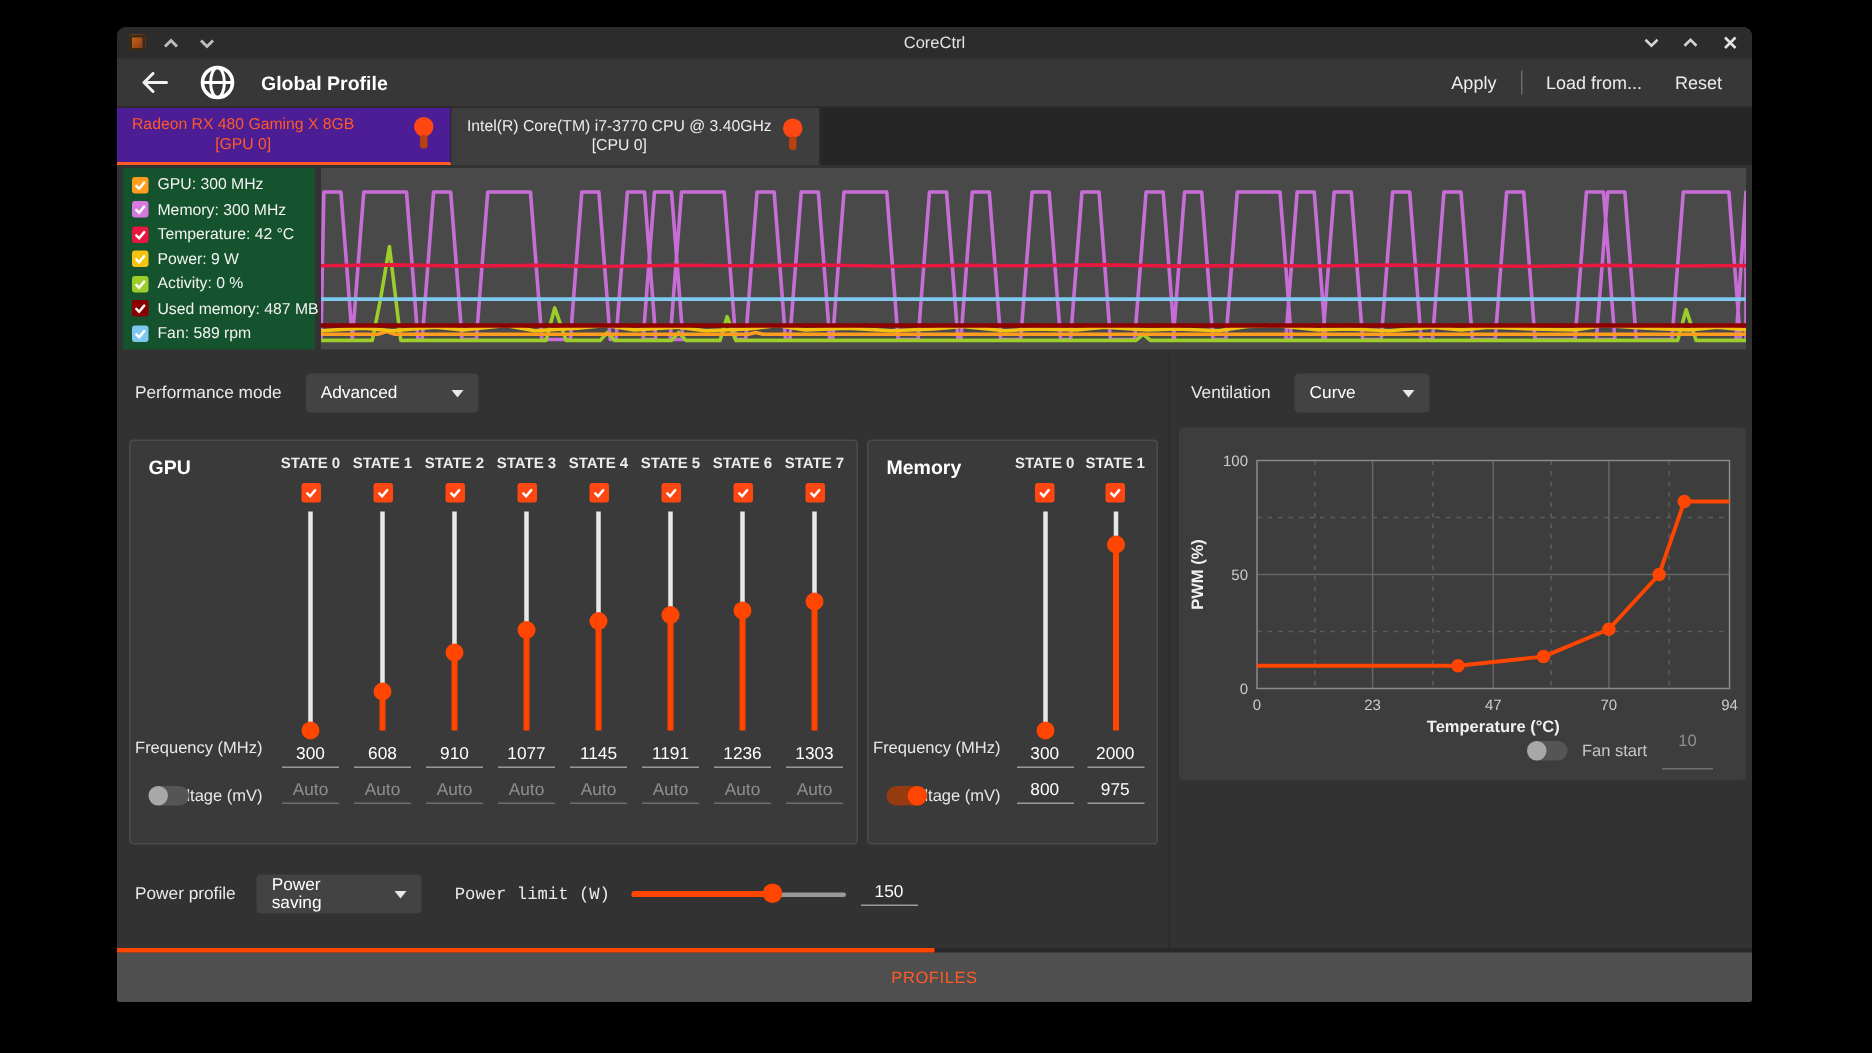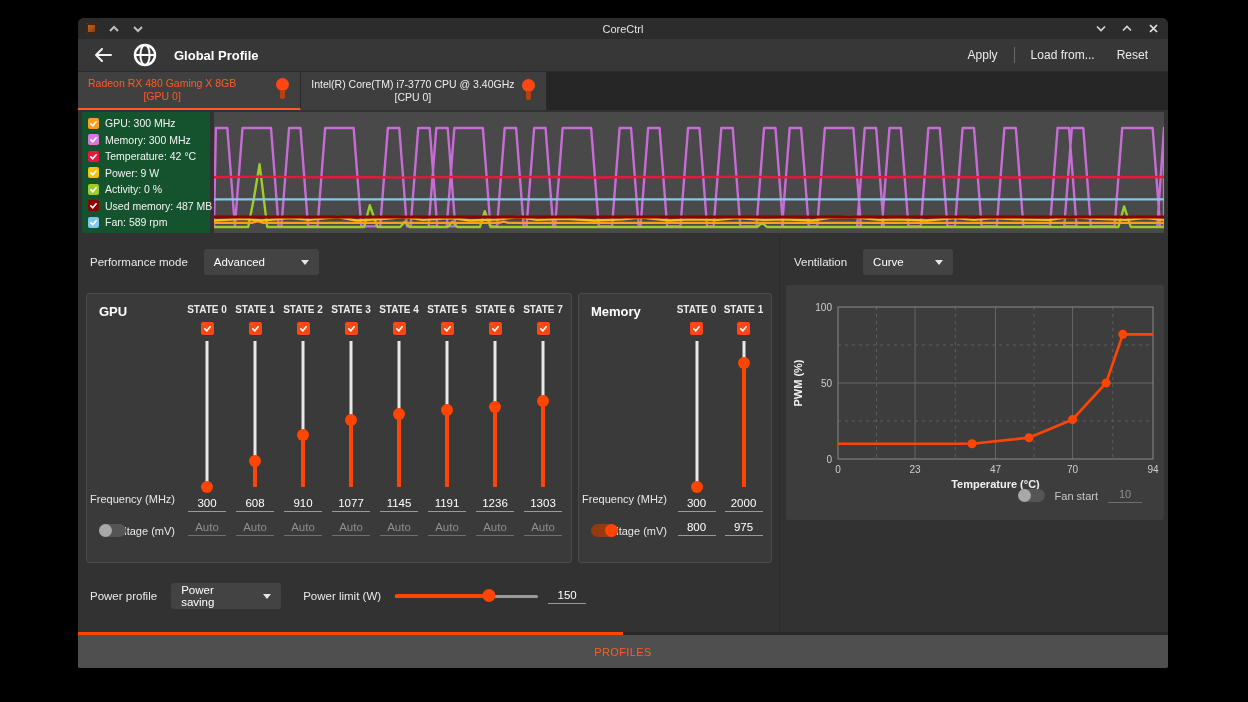--- a/index.html
+++ b/index.html
@@ -28,21 +28,21 @@
   .hb-spacer { flex:1; }
   .hb-btn { background:none; border:none; color:#ececec; font-size:12px;
     font-family:inherit; padding:4px 6px; cursor:default; }
   .hb-sep { width:1px; height:16px; background:#6a6a6a; }
 
   
   .devicetabs { height:38px; background:#262626; display:flex; align-items:stretch; }
   .dtab { display:flex; align-items:center; justify-content:center; gap:8px;
     padding:0 10px; background:#3e3e3e; border-right:1px solid #2a2a2a; cursor:default; }
   .dtab .dtab-text { text-align:center; font-size:10.5px; line-height:1.25; color:#ededed; }
-  .dtab.selected { background:#404040; border-bottom:2px solid #ff5a28;gap:40px; }
+  .dtab.selected { background:#4c1d95; border-bottom:2px solid #ff5a28;gap:40px; }
   .dtab.selected .dtab-text { color:#ff5a28; }
   .pin { position:relative; width:14px; height:24px; }
   .pin::before { content:""; position:absolute; top:0; left:0; width:13px; height:13px;
     border-radius:50%; background:#ff4713; }
   .pin::after { content:""; position:absolute; top:12px; left:4px; width:5px; height:9px;
     border-radius:2px; background:#b8410f; }
 
   
   .monitor { height:125px; display:flex; padding:2px 4px 2px 4px; gap:4px; }
   .legendbox { width:128px; background:#14532d; padding:5px 6px; display:flex;
@@ -95,36 +95,36 @@
   .rl-volt { top:231px; }
   .panel .toggle { position:absolute; top:230px; left:12px; }
 
   .toggle { width:27px; height:13px; border-radius:7px; background:#555; position:relative; cursor:default; }
   .toggle .knob { position:absolute; top:0; width:13px; height:13px; border-radius:50%; background:#a8a8a8; left:0; }
   .toggle.on { background:#963a10; }
   .toggle.on .knob { background:#ff4500; left:14px; }
 
   .power-row { position:absolute; left:12px; top:348px; display:flex; align-items:center; }
   .power-row .dropdown { width:110px; margin-left:14px; }
-  .plimit-label { font-size:11.5px; color:#eaeaea; margin-left:22px; }
+  .plimit-label { font-size:11.5px; color:#eaeaea; margin-left:22px;font-family:Liberation Mono, monospace; }
   .hslider { position:relative; width:143px; height:14px; margin-left:14px; }
   .hs-track { position:absolute; top:6px; left:0; right:0; height:3px; background:#9a9a9a; border-radius:2px; }
   .hs-fill { position:absolute; top:5px; left:0; height:4px; background:#ff4500; border-radius:2px; }
   .hs-knob { position:absolute; top:0; width:13px; height:13px; border-radius:50%; background:#ff4500; transform:translateX(-50%); }
   .plimit-val { width:38px; text-align:center; font-size:11.5px; color:#fff;
     border-bottom:1px solid #9a9a9a; padding-bottom:2px; margin-left:10px; }
 
   .vent-row { display:flex; align-items:center; gap:16px; padding:14px 12px 10px 14px; }
   .fan-panel { position:absolute; left:6px; right:4px; top:50px; height:235px;
     background:#3d3d3d; border-radius:3px; }
   .fan-chart { position:absolute; left:4px; top:4px; }
   .fanstart-row { position:absolute; right:22px; top:203px; display:flex; align-items:center; gap:10px; }
   .fanstart-label { font-size:11px; color:#c8c8c8; }
   .fanstart-val { width:34px; text-align:center; font-size:11px; color:#8f8f8f;
-    border-bottom:1px solid #6f6f6f; padding-bottom:2px; }
+    border-bottom:1px solid #6f6f6f; padding-bottom:12px; }
 
   
   .bottombar { height:36px; background:#4f4f4f; border-top:3px solid #282828;
     display:flex; position:relative; }
   .btab { flex:1; display:flex; align-items:center; justify-content:center;
     font-size:11px; letter-spacing:0.4px; color:#f2f2f2; cursor:default; }
   .btab.selected { color:#ff5a28; }
   .bindicator { position:absolute; top:-3px; left:0; width:50%; height:3px; background:#ff4500; }
 </style>
 </head>

